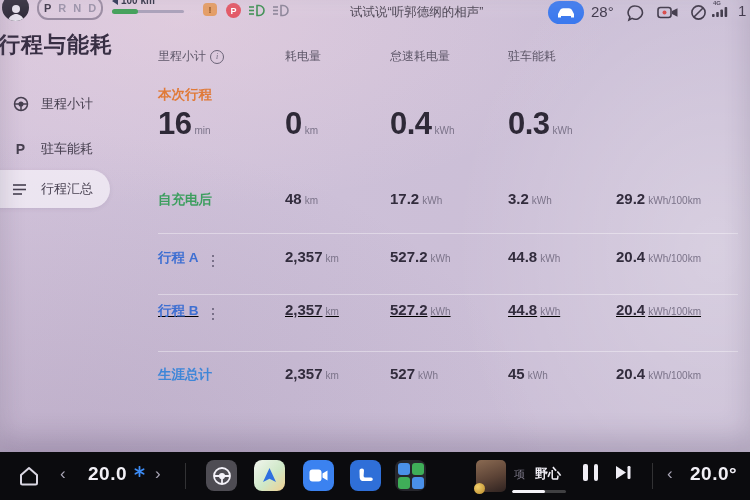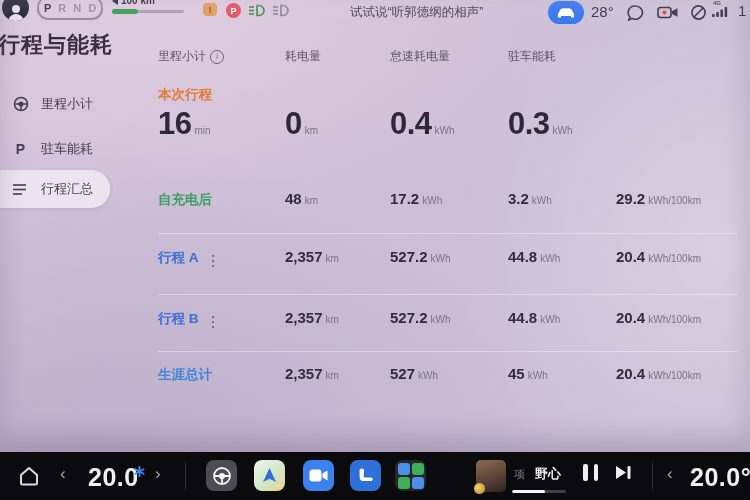--- a/index.html
+++ b/index.html
@@ -65,21 +65,21 @@
   .calc{font-size:13px;color:#453e50;font-weight:500;}
   .rlabel{font-size:13.5px;font-weight:bold;display:flex;align-items:center;}
   .c-orange{color:#e07a38;} .c-green{color:#3d9e5f;} .c-blue{color:#3e6fd2;align-items:flex-end;} .c-lblue{color:#3e86d8;}
   .kebab{display:inline-flex;flex-direction:column;gap:2.5px;margin-left:13px;}
   .kebab i{width:2.5px;height:2.5px;border-radius:50%;background:#5f5870;}
   .sep{position:absolute;left:158px;right:12px;height:1px;background:rgba(255,255,255,0.38);}
   
   .dock{position:absolute;left:0;top:452px;width:750px;height:48px;background:#0b0b0e;color:#d8d5e0;}
   .dk{position:absolute;}
   .chev{font-size:17px;color:#aaa6b6;line-height:20px;}
-  .dtemp{font-size:25px;font-weight:bold;color:#f2f0f6;letter-spacing:0.5px;}
+  .dtemp{font-size:19px;font-weight:bold;color:#f2f0f6;letter-spacing:0.5px;}
   .dvd{width:1px;height:26px;background:rgba(255,255,255,0.16);top:11px;}
   .app{width:31px;height:31px;border-radius:8px;top:8px;display:flex;align-items:center;justify-content:center;overflow:hidden;}
   .app-steer{background:rgba(235,230,245,0.30);}
   .app-nav{background:linear-gradient(135deg,#f2f5ee 0%,#cfe8c8 55%,#f0cf90 100%);}
   .app-video{background:#3b82f0;}
   .app-seat{background:#2f6fd8;}
   .app-grid{background:#26262c;display:grid;grid-template-columns:12px 12px;grid-gap:2px;
     align-content:center;justify-content:center;}
   .app-grid i{width:12px;height:12px;border-radius:3px;}
   .art{width:30px;height:32px;border-radius:5px;top:8px;position:absolute;
@@ -286,21 +286,21 @@
           <span class="v">44.8</span>
         <span class="u">kWh</span>
         </span>
       <span class="cell">
           <span class="v">20.4</span>
         <span class="u">kWh/100km</span>
         </span>
     </div>
     <div class="sep" style="top:294px;"></div>
 
-    <div class="grid" style="top:309px;">
+    <div class="grid" style="top:301px;text-decoration:underline;">
       <span class="rlabel c-blue">
         <span>行程 B</span>
         <span class="kebab">
             <i></i>
             <i></i>
             <i></i>
           </span>
         </span>
       <span class="cell">
           <span class="v">2,357</span>

